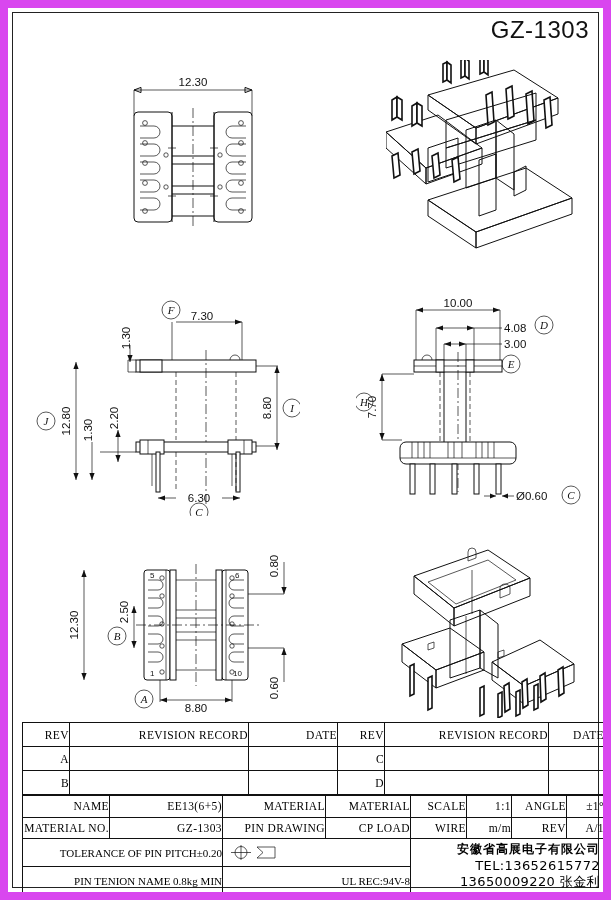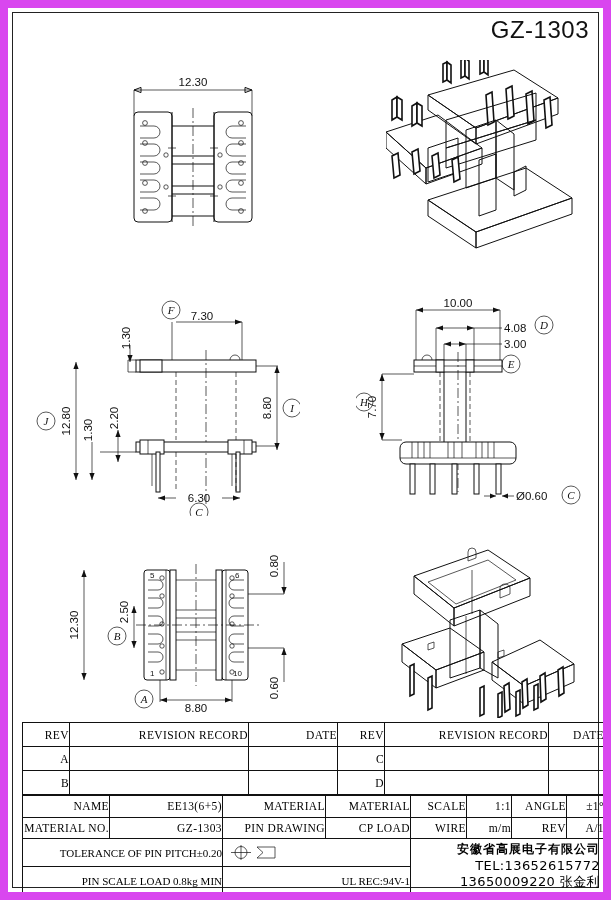--- a/index.html
+++ b/index.html
@@ -511,22 +511,22 @@
           <path class="thin" d="M34 2 h18 v11 h-18 l6 -5.5 z"></path>
         </svg>
       </td>
       <td colspan="4" rowspan="3" style="padding:2px 4px;">
         <div class="cnbig">安徽省高展电子有限公司</div>
         <div class="cnsm">TEL:13652615772  13650009220  张金利</div>
         <div class="cnmid">安徽省合肥市庐江县经济开发区西河路38号</div>
       </td>
     </tr>
     <tr>
-      <td colspan="2" class="tiny">PIN SCALE LOAD 0.8kg MIN</td>
-      <td colspan="2" class="tiny">UL REC:94V-1</td>
+      <td colspan="2" class="tiny">PIN TENION NAME 0.8kg MIN</td>
+      <td colspan="2" class="tiny">UL REC:94V-8</td>
     </tr>
     <tr>
       <td colspan="4" style="font-size:8.6px;letter-spacing:0;">TOLERANCE:0&lt;L≤4:±0.1  4&lt;L≤16:±0.2  16&lt;L≤63:±0.3</td>
     </tr>
   </tbody>
     </table>
 
 </div>
 
 </body></html>

